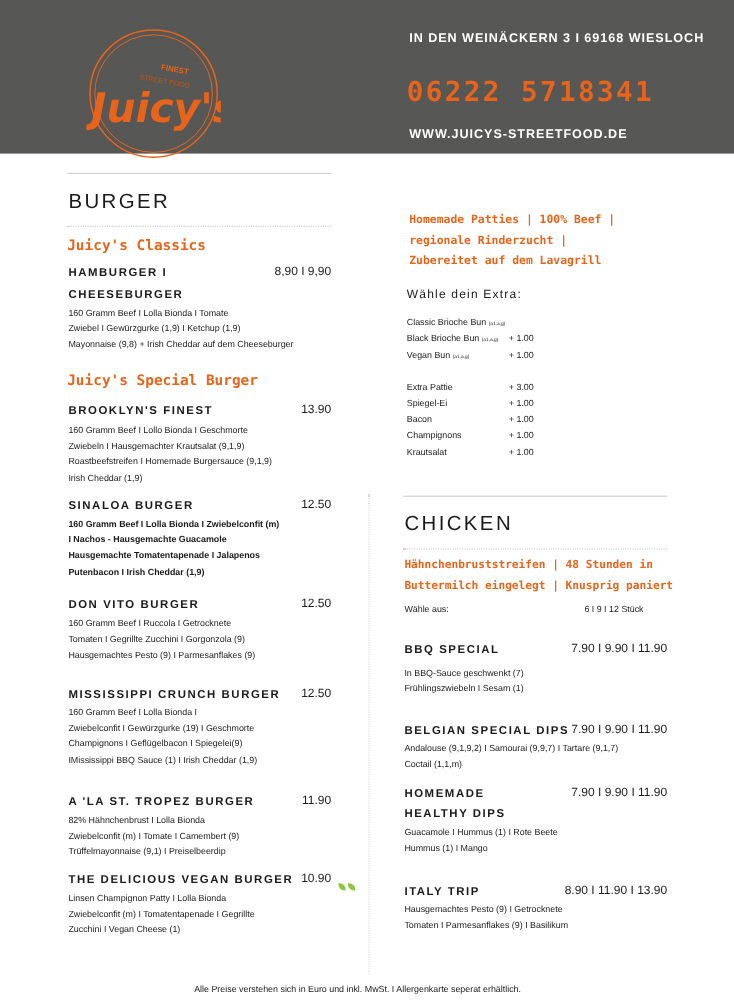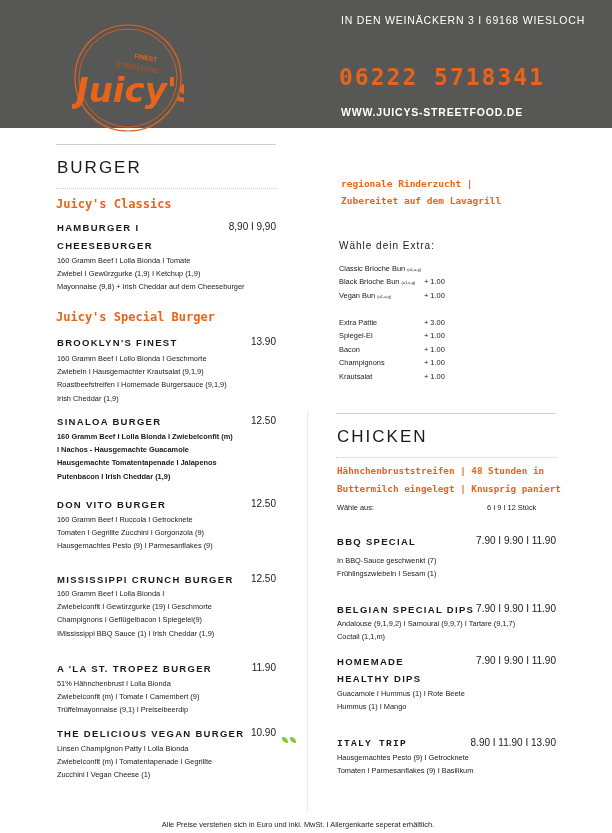--- a/index.html
+++ b/index.html
@@ -1,19 +1,19 @@
 <!DOCTYPE html>
 <html><head>
 <meta charset="utf-8">
 <style>
   * { box-sizing: border-box; margin: 0; padding: 0; }
   body { width: 612px; height: 833px; background: #ffffff; font-family: "Liberation Sans", sans-serif; color: #1a1a1a; position: relative; overflow: hidden; }
   .header { position: absolute; left: 0; top: 0; width: 612px; height: 128px; background: #575756; }
   .logo { position: absolute; left: 72px; top: 22px; width: 112px; height: 112px; }
-  .addr { position: absolute; left: 341px; top: 14px; color: #ffffff; font-size: 10.5px; font-weight: normal; letter-spacing: 0.8px; }
+  .addr { position: absolute; left: 341px; top: 26px; color: #ffffff; font-size: 10.5px; font-weight: bold; letter-spacing: 0.8px; }
   .order { position: absolute; left: 339px; top: 50px; color: #e8641b; font-family: "DejaVu Sans Mono", monospace; font-size: 12.5px; font-weight: bold; letter-spacing: 0.5px; }
   .phone { position: absolute; left: 339px; top: 64px; color: #e8641b; font-family: "DejaVu Sans Mono", monospace; font-size: 23px; font-weight: bold; letter-spacing: 2px; }
   .web { position: absolute; left: 341px; top: 106px; color: #ffffff; font-size: 10.5px; font-weight: bold; letter-spacing: 0.8px; }
 
   .hr { position: absolute; height: 1px; background: #cfcfcf; }
   .hr.dot { background: none; border-top: 1px dotted #cfcfcf; height: 0; }
   .vr { position: absolute; left: 307px; top: 412px; width: 0; height: 400px; border-left: 1px dotted #d8d8d8; }
 
   .sec-title { position: absolute; font-size: 17px; letter-spacing: 2px; color: #1a1a1a; }
   .script { position: absolute; color: #e8641b; font-family: "DejaVu Sans Mono", monospace; font-weight: bold; }
@@ -88,37 +88,38 @@
 <div class="desc" style="left:57px; top:587px;">
   <div>160 Gramm Beef  I Lolla Bionda I</div>
     <div>Zwiebelconfit I Gewürzgurke (19) I Geschmorte</div>
     <div>Champignons  I  Geflügelbacon  I  Spiegelei(9)</div>
     <div>IMississippi BBQ Sauce (1) I  Irish Cheddar (1,9)</div>
 </div>
 
 <div class="item-name" style="left:57px; top:663px;">A 'LA ST. TROPEZ BURGER</div>
 <div class="price" style="left:220px; top:662px; width:56px;">11.90</div>
 <div class="desc" style="left:57px; top:677px;">
-  <div>51%  Hähnchenbrust I Lolla Bionda</div>
+  <div>82%  Hähnchenbrust I Lolla Bionda</div>
     <div>Zwiebelconfit (m) I Tomate I Camembert (9)</div>
     <div>Trüffelmayonnaise (9,1) I Preiselbeerdip</div>
 </div>
 
 <div class="item-name" style="left:57px; top:728px;">THE DELICIOUS VEGAN BURGER</div>
 <div class="price" style="left:220px; top:727px; width:56px;">10.90</div>
 <div style="position:absolute; left:280px; top:729px;"><span class="leaf"></span><span class="leaf"></span></div>
 <div class="desc" style="left:57px; top:742px;">
   <div>Linsen  Champignon  Patty  I  Lolla  Bionda</div>
     <div>Zwiebelconfit (m) I Tomatentapenade I Gegrillte</div>
     <div>Zucchini  I  Vegan Cheese (1)</div>
 </div>
 
 <div class="vr"></div>
 
 <div class="script" style="left:341px; top:175px; font-size:9.5px; line-height:17px;">
+  <div>Homemade Patties | 100% Beef |</div>
     <div>regionale Rinderzucht |</div>
     <div>Zubereitet auf dem Lavagrill</div>
 </div>
 <div style="position:absolute; left:339px; top:240px; font-size:10px; letter-spacing:1px;">Wähle dein Extra:</div>
 <div class="extras">
   <div class="row" style="left:339px; top:264px;"><span>Classic Brioche Bun</span> <span style="font-size:4px">(a1,a,g)</span></div>
   <div class="row" style="left:339px; top:277px;"><span>Black Brioche Bun</span> <span style="font-size:4px">(a1,a,g)</span></div>
   <div class="row" style="left:424px; top:277px;">+ 1.00</div>
   <div class="row" style="left:339px; top:291px;"><span>Vegan Bun</span> <span style="font-size:4px">(a1,a,g)</span></div>
   <div class="row" style="left:424px; top:291px;">+ 1.00</div>
@@ -160,20 +161,20 @@
 </div>
 
 <div class="item-name" style="left:337px; top:656px;">HOMEMADE</div>
 <div class="item-name" style="left:337px; top:673px;">HEALTHY DIPS</div>
 <div class="price" style="left:456px; top:655px; width:100px;">7.90 I 9.90 I 11.90</div>
 <div class="desc" style="left:337px; top:687px;">
   <div>Guacamole I Hummus (1) I Rote Beete</div>
     <div>Hummus (1) I  Mango</div>
 </div>
 
-<div class="item-name" style="left:337px; top:738px;font-family:Liberation Mono, monospace;">ITALY TRIP</div>
+<div class="item-name" style="left:337px; top:738px;">ITALY TRIP</div>
 <div class="price" style="left:456px; top:737px; width:100px;">8.90 I 11.90 I 13.90</div>
 <div class="desc" style="left:337px; top:751px;">
   <div>Hausgemachtes  Pesto  (9)  I  Getrocknete</div>
     <div>Tomaten  I  Parmesanflakes (9) I Basilikum</div>
 </div>
 
 <div class="footer">Alle Preise verstehen sich in Euro und inkl. MwSt.    I     Allergenkarte seperat erhältlich.</div>
 
 </body></html>

